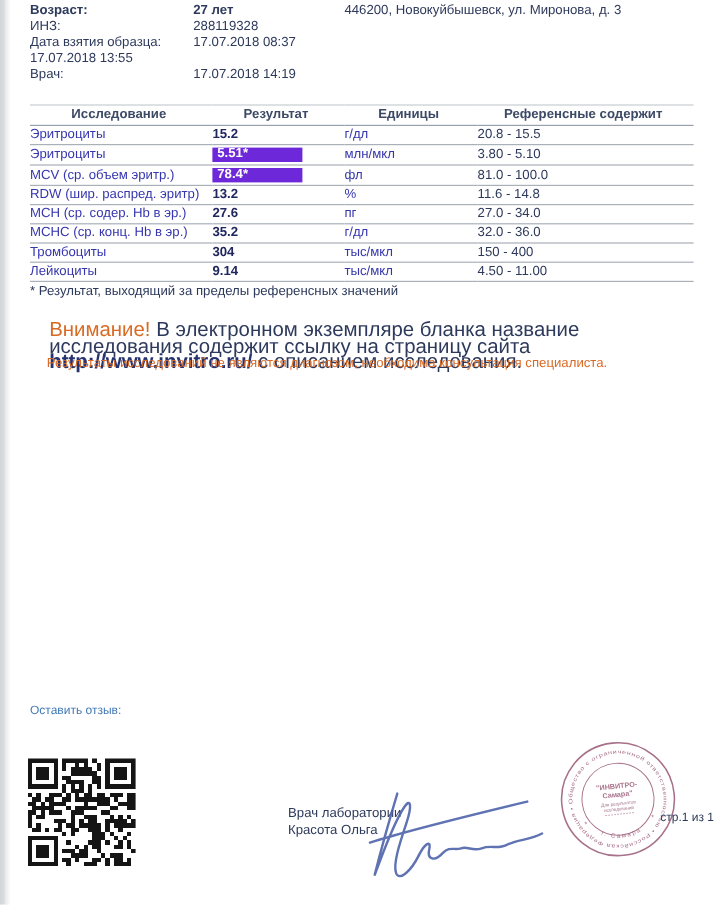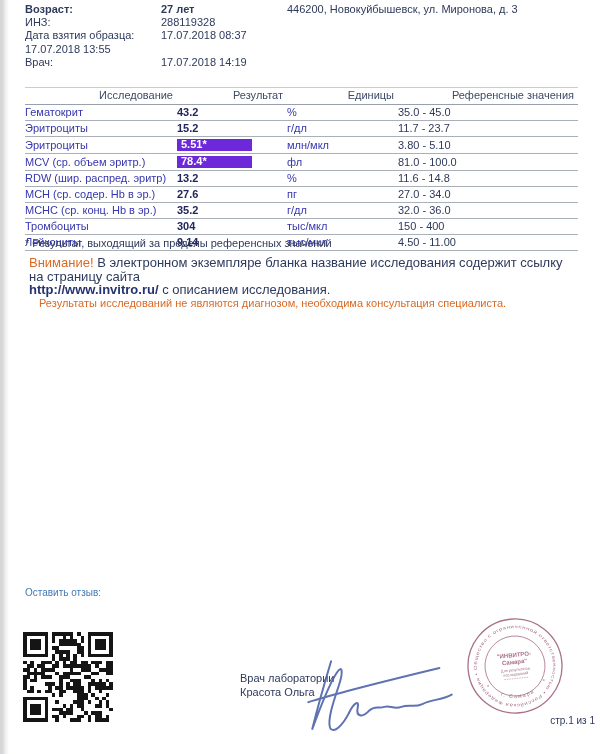--- a/index.html
+++ b/index.html
@@ -20,51 +20,51 @@
   .prow { display:flex; line-height:13.2px; }
   .plabel { width:136px; }
   .prow.bold .plabel, .prow.bold .pvalue { font-weight:bold; }
   .address { position:absolute; left:287px; top:3px; font-size:11px; }
   
   table.results {
     position:absolute; left:25px; top:87px; width:553px;
     border-collapse:collapse; font-size:11px; table-layout:fixed;
   }
   table.results th {
-    text-align:right; font-weight:normal; color:#3d4a66;
+    text-align:center; font-weight:bold; color:#3d4a66;
     border-top:1px solid #c9cdd2; border-bottom:1px solid #98a1ab;
     padding:1px 4px 3px 0; height:12px;
   }
   table.results td {
     border-bottom:1px solid #a9b0b8; padding:1px 0 2px 0; height:11px;
     line-height:12px; vertical-align:middle;
   }
   td.test  { color:#3636ae; }
   td.result{ font-weight:bold; color:#20265e; }
   td.units { color:#3636ae; }
   td.ref   { color:#2e3a5c; }
   .flagbox {
     display:inline-block; width:71px; background:#6d28d9; color:#ffffff;
     padding:0 0 1px 4px; line-height:11px;
   }
   .footnote { position:absolute; left:25px; top:237px; font-size:11px; }
   
-  .notice1 { position:absolute; left:25px; top:252px; width:545px; font-size:13px; line-height:13.5px; margin:4px; }
+  .notice1 { position:absolute; left:25px; top:252px; width:545px; font-size:17px; line-height:13.5px; margin:16px; }
   .orange  { color:#d96a24; }
   .link    { color:#26336e; font-weight:bold; text-decoration:none; }
   .notice2 { position:absolute; left:25px; top:283px; width:545px; font-size:11px; color:#d96a24; margin:14px; }
   
   .feedback { position:absolute; left:25px; top:587px; font-size:10px; color:#4379b5; }
   .qr { position:absolute; left:23px; top:632px; width:90px; height:90px; }
   .qr svg { shape-rendering:crispEdges; }
   .doctor { position:absolute; left:240px; top:672px; font-size:11px; line-height:13.5px; }
   .signature { position:absolute; left:295px; top:648px; width:170px; height:95px; }
   .stamp { position:absolute; left:465px; top:616px; width:100px; height:100px; transform:rotate(-6deg); }
   .stamp text { fill:#a8718a; font-family:"Liberation Sans",sans-serif; }
-  .pagenum { position:absolute; left:520px; top:715px; width:75px; font-size:10px; text-align:right; }
+  .pagenum { position:absolute; left:520px; top:676px; width:75px; font-size:10px; text-align:right; }
 </style>
 </head>
 <body>
 
 <div class="scan-edge"></div>
 
 <div class="patient">
   <div class="prow bold">
     <span class="plabel">Возраст:</span>
     <span class="pvalue">27 лет</span>
@@ -92,35 +92,29 @@
       <col style="width:152px">
       <col style="width:110px">
       <col style="width:111px">
       <col style="width:180px">
     </colgroup>
   <thead>
     <tr>
       <th>Исследование</th>
       <th>Результат</th>
       <th>Единицы</th>
-      <th>Референсные значения</th>
+      <th>Референсные содержит</th>
     </tr>
   </thead>
   <tbody id="results-body">
       <tr>
-        <td class="test">Гематокрит</td>
-        <td class="result">43.2</td>
-        <td class="units">%</td>
-        <td class="ref">35.0 - 45.0</td>
-      </tr>
-      <tr>
         <td class="test">Эритроциты</td>
         <td class="result">15.2</td>
         <td class="units">г/дл</td>
-        <td class="ref">11.7 - 23.7</td>
+        <td class="ref">20.8 - 15.5</td>
       </tr>
       <tr>
         <td class="test">Эритроциты</td>
         <td class="result"><span class="flagbox">5.51*</span></td>
         <td class="units">млн/мкл</td>
         <td class="ref">3.80 - 5.10</td>
       </tr>
       <tr>
         <td class="test">MCV (ср. объем эритр.)</td>
         <td class="result"><span class="flagbox">78.4*</span></td>

